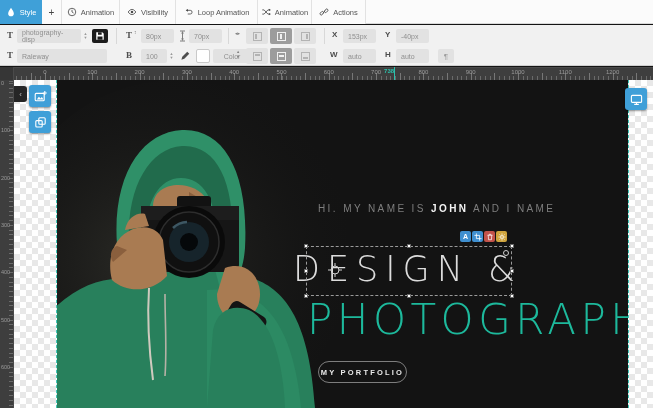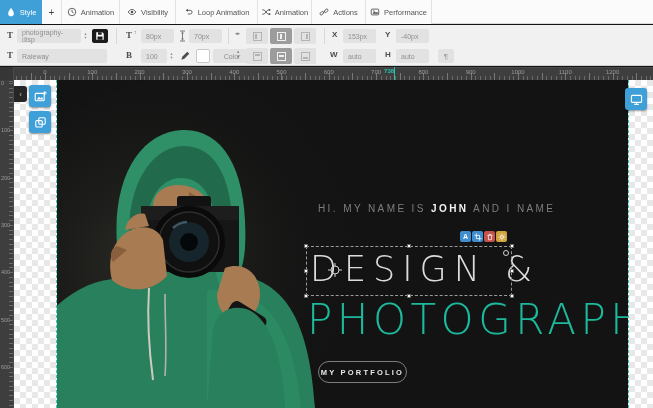--- a/index.html
+++ b/index.html
@@ -68,21 +68,21 @@
 
   
   .intro { position:absolute; left:261px; top:123px; font-size:10px; letter-spacing:2.4px; color:#7e7e7e; white-space:nowrap; }
   .intro b { color:#f2f2f2; font-weight:bold; }
   .minibar { position:absolute; left:403px; top:151px; display:flex; gap:1px; z-index:6; }
   .minibtn { width:11px; height:11px; border-radius:2px; display:flex; align-items:center; justify-content:center; color:#fff; font-size:7px; font-weight:bold; cursor:pointer; }
   .minibtn svg { width:8px; height:8px; }
 
   .selbox { position:absolute; left:249px; top:166px; width:206px; height:50px; border:1px dashed #9a9a9a; z-index:4; }
   .hnd { position:absolute; width:4px; height:4px; background:#fff; border:1px solid #666; }
-  .title1 { position:absolute; left:253px; top:169px; font-family:"DejaVu Sans", sans-serif; font-weight:200; font-size:35px; letter-spacing:7px; color:#dcdcdc; white-space:nowrap; }
+  .title1 { position:absolute; left:236px; top:169px; font-family:"DejaVu Sans", sans-serif; font-weight:200; font-size:35px; letter-spacing:7px; color:#dcdcdc; white-space:nowrap; }
   .rotdot { position:absolute; left:446px; top:170px; width:6px; height:6px; border:1px solid #cfcfcf; border-radius:50%; }
   .crosshair { position:absolute; left:271px; top:183px; width:14px; height:14px; z-index:5; }
   .title2 { position:absolute; left:250px; top:215px; font-family:"DejaVu Sans", sans-serif; font-weight:200; font-size:42px; letter-spacing:4.5px; color:#1db99c; white-space:nowrap; }
   .cta { position:absolute; left:261px; top:281px; width:89px; height:22px; border:1px solid rgba(255,255,255,.45); border-radius:11px; color:#e8e8e8; font-size:7.5px; letter-spacing:2.2px; font-weight:bold; display:flex; align-items:center; justify-content:center; cursor:pointer; }
 
   .photo { position:absolute; left:0; top:0; }
 </style>
 </head>
 <body>
 
@@ -126,28 +126,20 @@
         </svg>
       <span>Animation</span>
     </div>
     <div class="tab" style="width:54px">
       <svg viewBox="0 0 12 12">
           <path class="st" d="M4.2 7.8l3.6-3.6"></path>
           <rect class="st" x="1" y="6" width="4.8" height="3" rx="1.5" transform="rotate(-45 3.4 7.5)"></rect>
           <rect class="st" x="6.2" y="3" width="4.8" height="3" rx="1.5" transform="rotate(-45 8.6 4.5)"></rect>
         </svg>
       <span>Actions</span>
-    </div>
-    <div class="tab" style="width:66px">
-      <svg viewBox="0 0 12 12">
-          <rect class="st" x="1.5" y="2.5" width="9" height="7" rx="1"></rect>
-          <path class="fl" d="M3 8l2.3-3 1.8 2 1.4-1.4L10 8z"></path>
-          <circle class="fl" cx="4.4" cy="4.6" r=".8"></circle>
-        </svg>
-      <span>Performance</span>
     </div>
   </div>
 
   <div class="toolbar">
 
     <div class="trow r1">
       <span class="tlabel" style="left:7px">T</span>
       <div class="tinput" style="left:17px;width:64px">photography-disp</div>
       <div class="stepper" style="left:82px">
           <span>▲</span>

